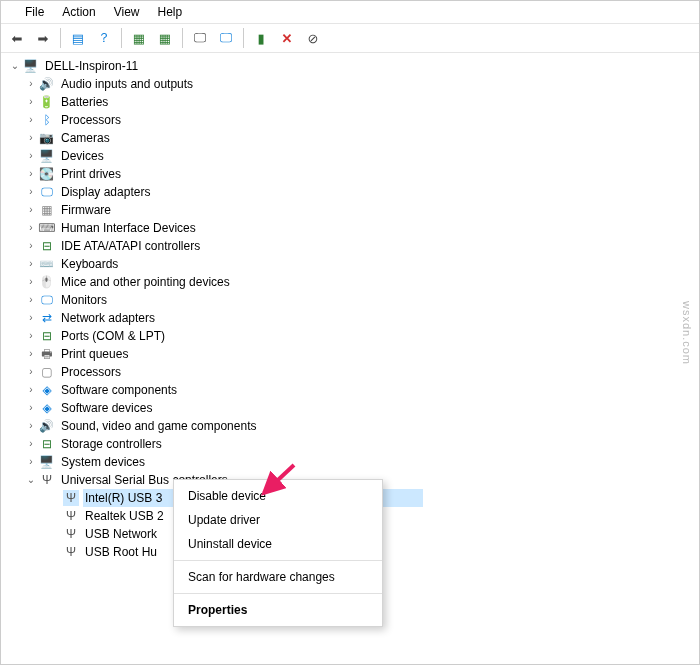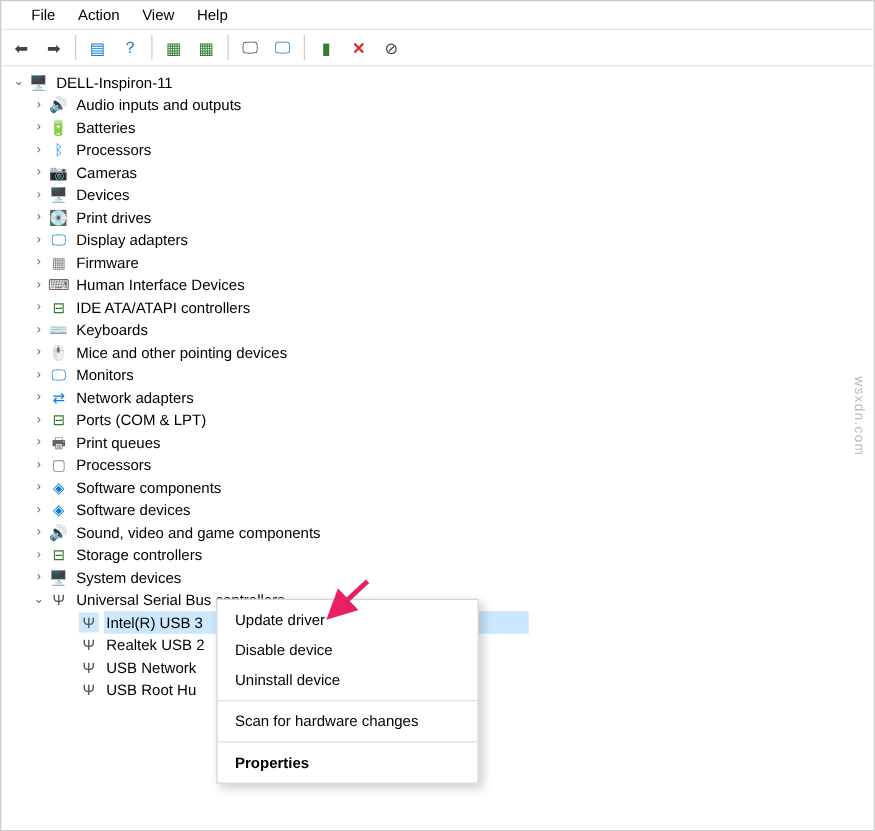--- a/index.html
+++ b/index.html
@@ -292,22 +292,22 @@
       </div>
       <div class="row indent2">
         <span class="twisty"></span>
         <span class="icon" style="color:#555">Ψ</span>
         <span class="label" style="">USB Root Hu</span>
       </div>
     </div>
 </div>
 
 <div class="context-menu">
+  <div class="ctx-item">Disable device</div>
   <div class="ctx-item">Update driver</div>
-  <div class="ctx-item">Disable device</div>
   <div class="ctx-item">Uninstall device</div>
   <div class="ctx-sep"></div>
   <div class="ctx-item">Scan for hardware changes</div>
   <div class="ctx-sep"></div>
   <div class="ctx-item ctx-bold">Properties</div>
 </div>
 
 <svg class="arrow" viewBox="0 0 40 40">
   <defs>
     <marker id="ah" markerWidth="6" markerHeight="6" refX="5" refY="3" orient="auto">

